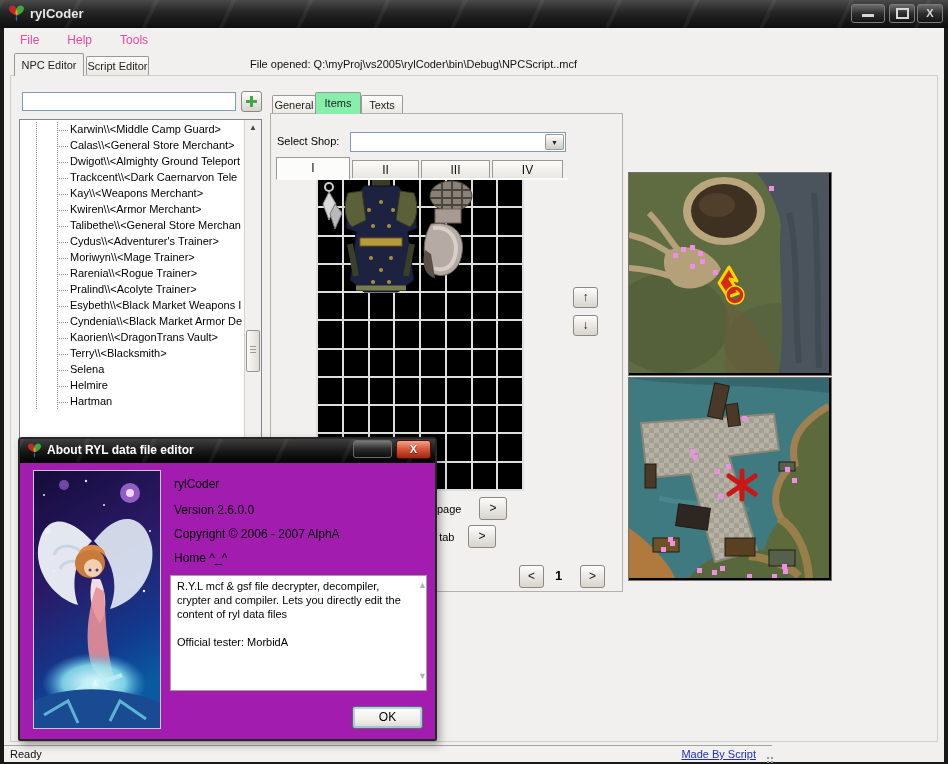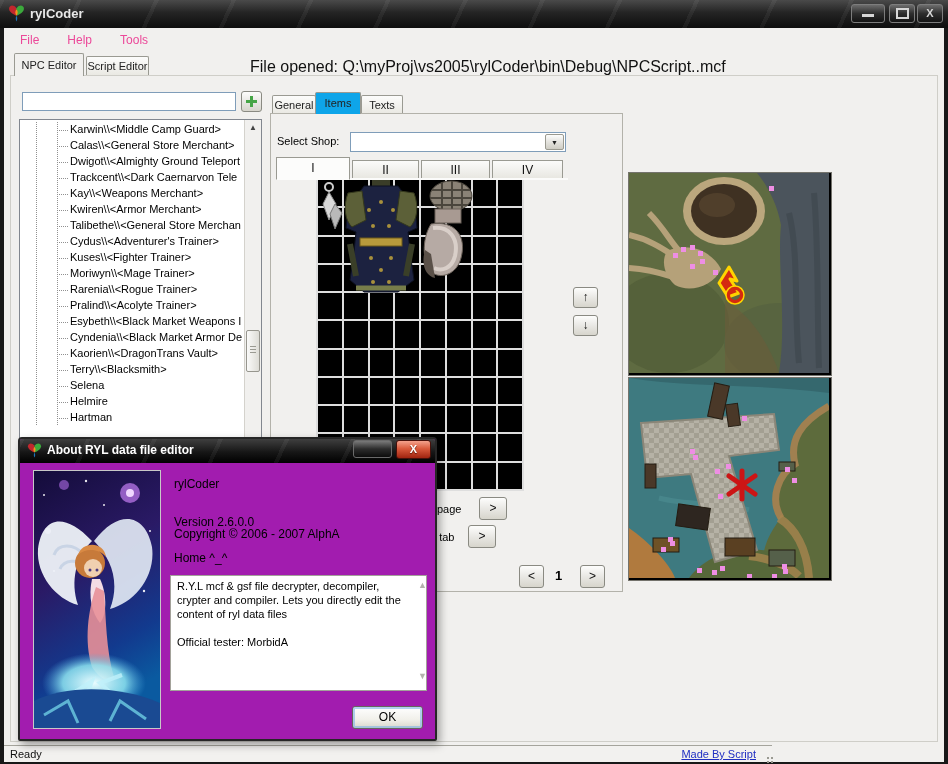--- a/index.html
+++ b/index.html
@@ -10,21 +10,21 @@
   .title-text{position:absolute;left:30px;top:6px;color:#e8e8e8;font-size:13px;font-weight:bold;z-index:2;}
   .app-logo{position:absolute;left:8px;top:5px;z-index:2;}
   .wbtn{position:absolute;top:4px;height:19px;background:linear-gradient(180deg,#6d6d6d,#2e2e2e 50%,#141414);border:1px solid #7d7d7d;border-radius:3px;color:#d6d6d6;font-size:11px;font-weight:bold;text-align:center;line-height:17px;z-index:3;box-sizing:border-box;}
   .client{position:absolute;left:4px;top:28px;width:940px;height:734px;background:#f1f0ee;}
   
   .menubar{position:absolute;left:4px;top:30px;width:940px;height:22px;}
   .menu-item{display:inline-block;padding:3px 12px 0 12px;font-size:12px;color:#ec4899;margin-left:4px;}
   .tab{position:absolute;border:1px solid #9a9a92;border-bottom:none;background:linear-gradient(180deg,#fcfcfb,#e9e8e2);border-radius:2px 2px 0 0;font-size:11px;text-align:center;box-sizing:border-box;color:#222;}
   .tab.active{background:#f1f0ee;z-index:3;}
   .page{position:absolute;left:10px;top:75px;width:928px;height:667px;background:#f1f0ee;border:1px solid #cfcec8;box-sizing:border-box;}
-  .fileopened{position:absolute;left:250px;top:58px;font-size:16px;color:#111;}
+  .fileopened{position:absolute;left:250px;top:58px;font-size:11px;color:#111;}
   
   .btn3d{position:absolute;background:linear-gradient(180deg,#fdfdfc,#e9e8e4 50%,#d7d5cc);border:1px solid #8a8a82;border-radius:3px;font-size:12px;color:#111;text-align:center;box-sizing:border-box;}
   .sunken{background:#fff;border:1px solid #7f9db9;box-sizing:border-box;}
   .search-input{position:absolute;left:22px;top:92px;width:214px;height:19px;font-size:11px;padding:1px 3px;outline:none;font-family:"Liberation Sans",sans-serif;}
   .search-btn{left:241px;top:91px;width:21px;height:21px;line-height:19px;}
   .crosshair{display:inline-block;width:11px;height:11px;vertical-align:middle;background:
     linear-gradient(#46a546,#46a546) 0 4px/11px 3px no-repeat,
     linear-gradient(#46a546,#46a546) 4px 0/3px 11px no-repeat;}
   
   .tree{position:absolute;left:19px;top:119px;width:243px;height:590px;background:#fff;border:1px solid #82878f;box-sizing:border-box;overflow:hidden;}
@@ -107,40 +107,39 @@
     <div class="tree-items">
 
     <div class="tree-item">Karwin\\&lt;Middle Camp Guard&gt;</div>
         <div class="tree-item">Calas\\&lt;General Store Merchant&gt;</div>
         <div class="tree-item">Dwigot\\&lt;Almighty Ground Teleport</div>
         <div class="tree-item">Trackcent\\&lt;Dark Caernarvon Tele</div>
         <div class="tree-item">Kay\\&lt;Weapons Merchant&gt;</div>
         <div class="tree-item">Kwiren\\&lt;Armor Merchant&gt;</div>
         <div class="tree-item">Talibethe\\&lt;General Store Merchan</div>
         <div class="tree-item">Cydus\\&lt;Adventurer's Trainer&gt;</div>
-        <div class="tree-item">Kuses\\&lt;Fighter Trainer&gt;</div>
         <div class="tree-item">Moriwyn\\&lt;Mage Trainer&gt;</div>
         <div class="tree-item">Rarenia\\&lt;Rogue Trainer&gt;</div>
         <div class="tree-item">Pralind\\&lt;Acolyte Trainer&gt;</div>
         <div class="tree-item">Esybeth\\&lt;Black Market Weapons I</div>
         <div class="tree-item">Cyndenia\\&lt;Black Market Armor De</div>
         <div class="tree-item">Kaorien\\&lt;DragonTrans Vault&gt;</div>
         <div class="tree-item">Terry\\&lt;Blacksmith&gt;</div>
         <div class="tree-item">Selena</div>
         <div class="tree-item">Helmire</div>
         <div class="tree-item">Hartman</div>
       </div>
     <div class="tree-sb">
       <div class="up">▲</div>
       <div class="thumb"></div>
     </div>
   </div>
 
   <div class="tab" style="left:272px;top:95px;width:44px;height:19px;line-height:18px;">General</div>
-  <div class="tab active" style="left:315px;top:92px;width:46px;height:22px;line-height:21px;background:#0ea5e9;">Items</div>
+  <div class="tab active" style="left:315px;top:92px;width:46px;height:22px;line-height:21px;background:#86efac;">Items</div>
   <div class="tab" style="left:361px;top:95px;width:42px;height:19px;line-height:18px;">Texts</div>
   <div class="panel"></div>
 
   <span class="label" style="left:277px;top:135px;">Select Shop:</span>
   <div class="combo sunken">
     <span></span>
     <span class="arrow">▼</span>
   </div>
 
   <div class="shoptab active" style="left:276px;top:157px;width:74px;height:23px;line-height:21px;">I</div>
@@ -436,21 +435,21 @@
       <path d="M44,84 C48,70 70,70 72,86 C66,78 52,76 44,84 Z" fill="#d98a44"></path>
       <path d="M58,108 C54,126 58,142 66,152 C74,142 72,120 66,108 Z" fill="#f4dce4"></path>
       <path d="M62,116 C54,140 50,170 58,196 C66,208 74,212 80,206 C72,180 72,146 70,120 Z" fill="#e89098" opacity=".9"></path>
       <ellipse cx="60" cy="212" rx="52" ry="30" fill="url(#burst)"></ellipse>
       <path d="M18,236 L58,210 L44,248 M96,240 L66,212 L88,204" stroke="#bff0fa" stroke-width="4" fill="none" opacity=".8"></path>
       <path d="M0,230 C30,214 86,214 126,232 L126,257 L0,257 Z" fill="#1a4a92"></path>
       <path d="M10,244 L34,230 L44,252 M112,248 L86,230 L76,250" stroke="#7adff0" stroke-width="3" fill="none" opacity=".7"></path>
     </svg>
 
     <span class="dlg-line" style="top:38px;">rylCoder</span>
-    <span class="dlg-line" style="top:76px;">Version 2.6.0.0</span>
+    <span class="dlg-line" style="top:64px;">Version 2.6.0.0</span>
     <span class="dlg-line" style="top:88px;">Copyright ©  2006 - 2007 AlphA</span>
     <span class="dlg-line" style="top:112px;">Home ^_^</span>
     <div class="desc">R.Y.L mcf &amp; gsf file decrypter, decompiler, crypter and compiler. Lets you directly edit the content of ryl data files
 
 Official tester: MorbidA</div>
     <span class="desc-up" style="position:absolute;right:8px;top:141px;font-size:9px;color:#b4b3ad;">▲</span>
     <span class="desc-down" style="position:absolute;right:8px;top:232px;font-size:9px;color:#b4b3ad;">▼</span>
     <div class="ok-btn">OK</div>
   </div>
 

